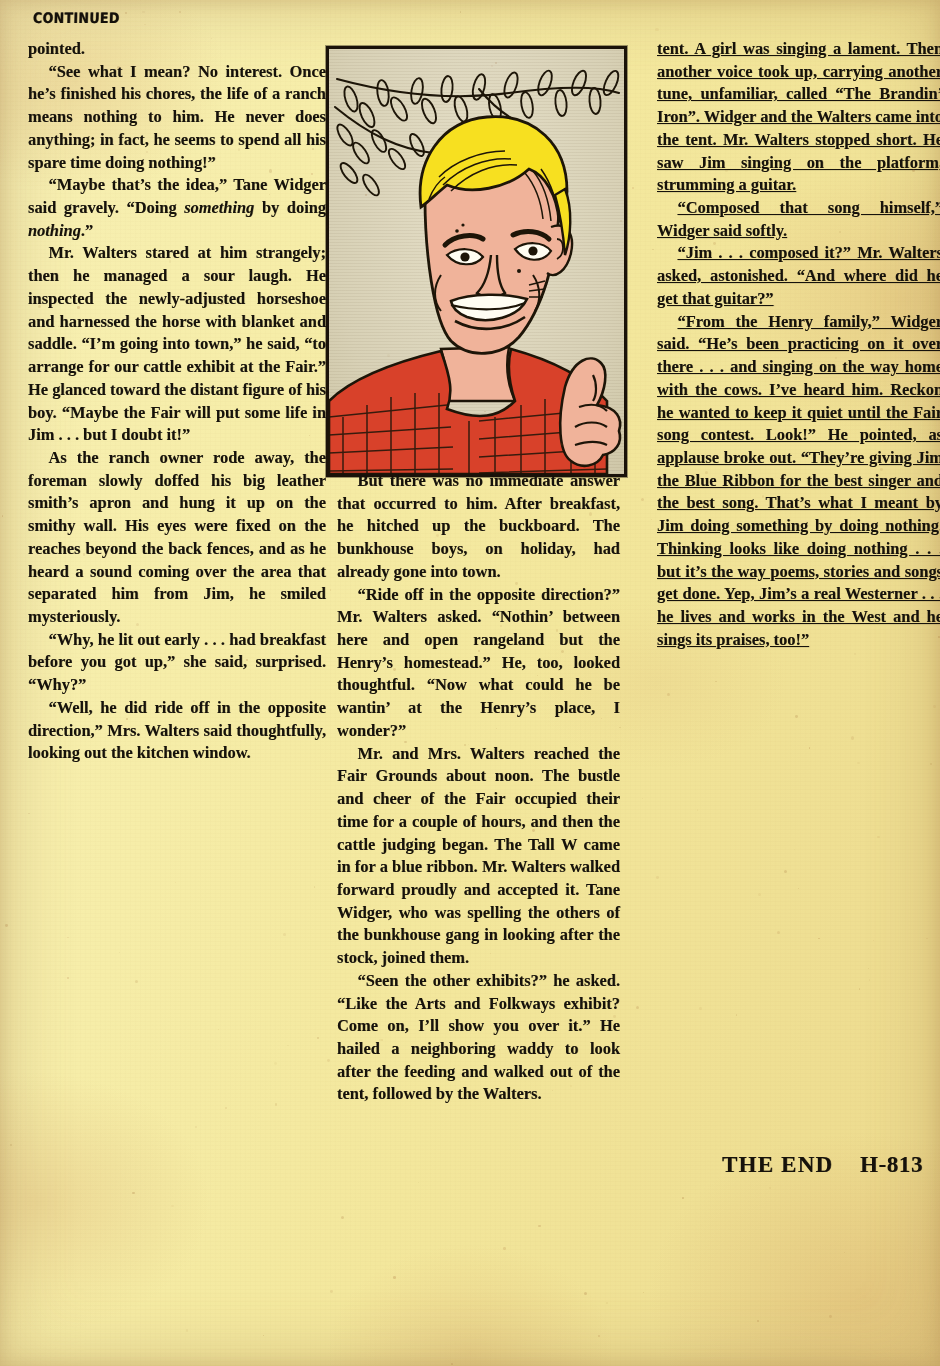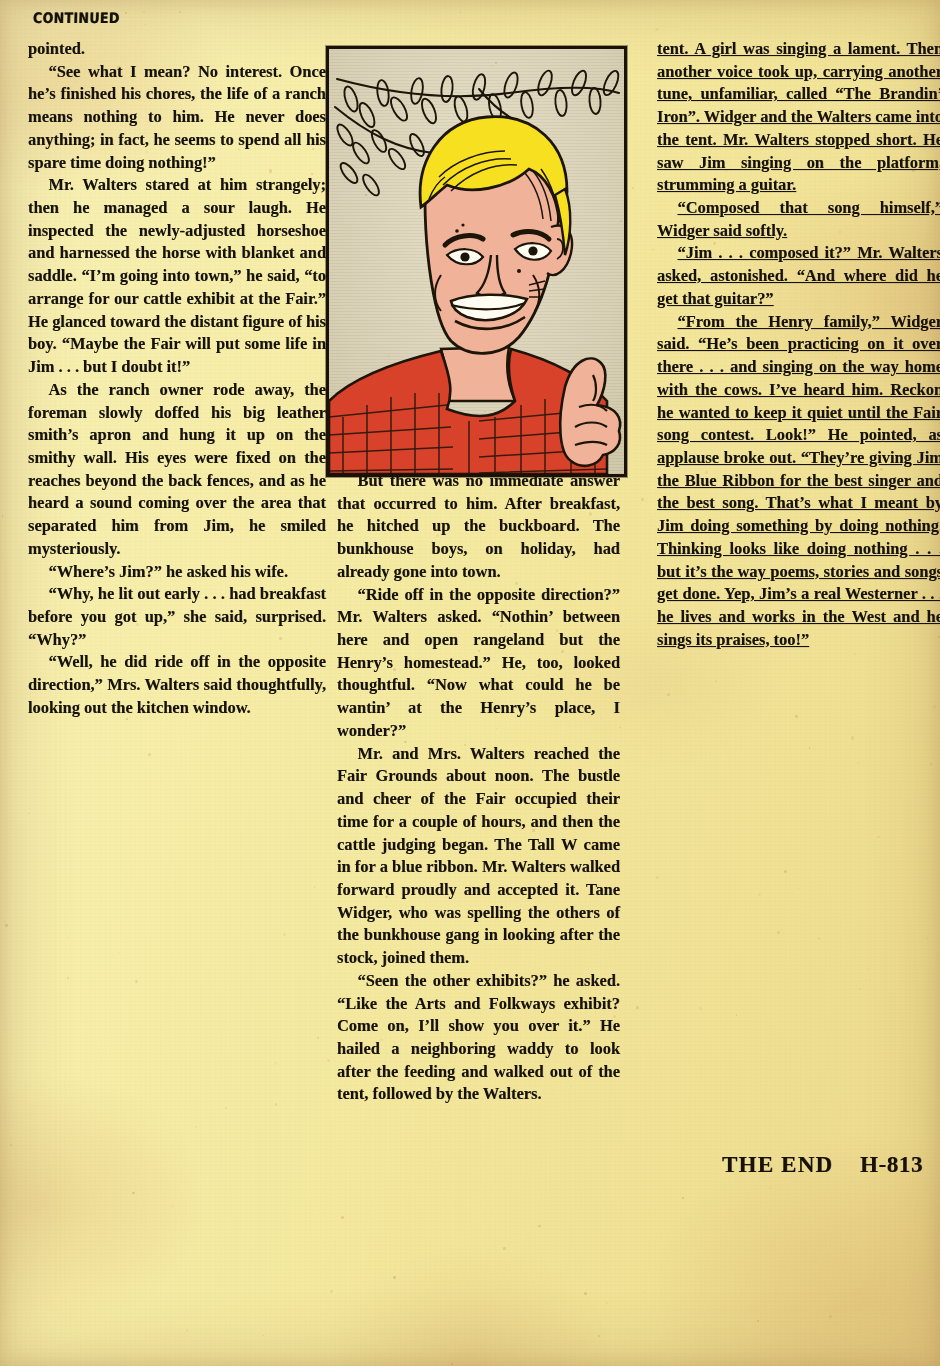--- a/index.html
+++ b/index.html
@@ -105,23 +105,23 @@
 <div class="paper"></div>
 <div class="edgeshade"></div>
 
 <div class="page">
 
   <div class="continued">CONTINUED</div>
 
   <div class="col" id="col1">
       <p class="noind"><span>pointed.</span></p>
       <p><span>“See what I mean? No interest. Once he’s finished his chores, the life of a ranch means nothing to him. He never does anything; in fact, he seems to spend all his spare time doing nothing!”</span></p>
+      <p><span>“Maybe that’s the idea,” Tane Widger said gravely. “Doing </span><i>something</i><span> by doing </span><i>nothing</i><span>.”</span></p>
       <p><span>Mr. Walters stared at him strangely; then he managed a sour laugh. He inspected the newly-adjusted horseshoe and harnessed the horse with blanket and saddle. “I’m going into town,” he said, “to arrange for our cattle exhibit at the Fair.” He glanced toward the distant figure of his boy. “Maybe the Fair will put some life in Jim . . . but I doubt it!”</span></p>
       <p><span>As the ranch owner rode away, the foreman slowly doffed his big leather smith’s apron and hung it up on the smithy wall. His eyes were fixed on the reaches beyond the back fences, and as he heard a sound coming over the area that separated him from Jim, he smiled mysteriously.</span></p>
-      <p><span>“Where’s Jim?” he asked his wife.</span></p>
       <p><span>“Why, he lit out early . . . had breakfast before you got up,” she said, surprised. “Why?”</span></p>
       <p><span>“Well, he did ride off in the opposite direction,” Mrs. Walters said thoughtfully, looking out the kitchen window.</span></p>
     </div>
 
   <div class="panel">
     <div class="panel-bg"></div>
     <svg viewBox="0 0 295 425" preserveAspectRatio="none">
 
       <g stroke="#1d1508" stroke-width="2.1" fill="none" stroke-linecap="round">
         <path d="M8,30 C60,44 120,52 180,44 C225,38 265,36 290,44"></path>

